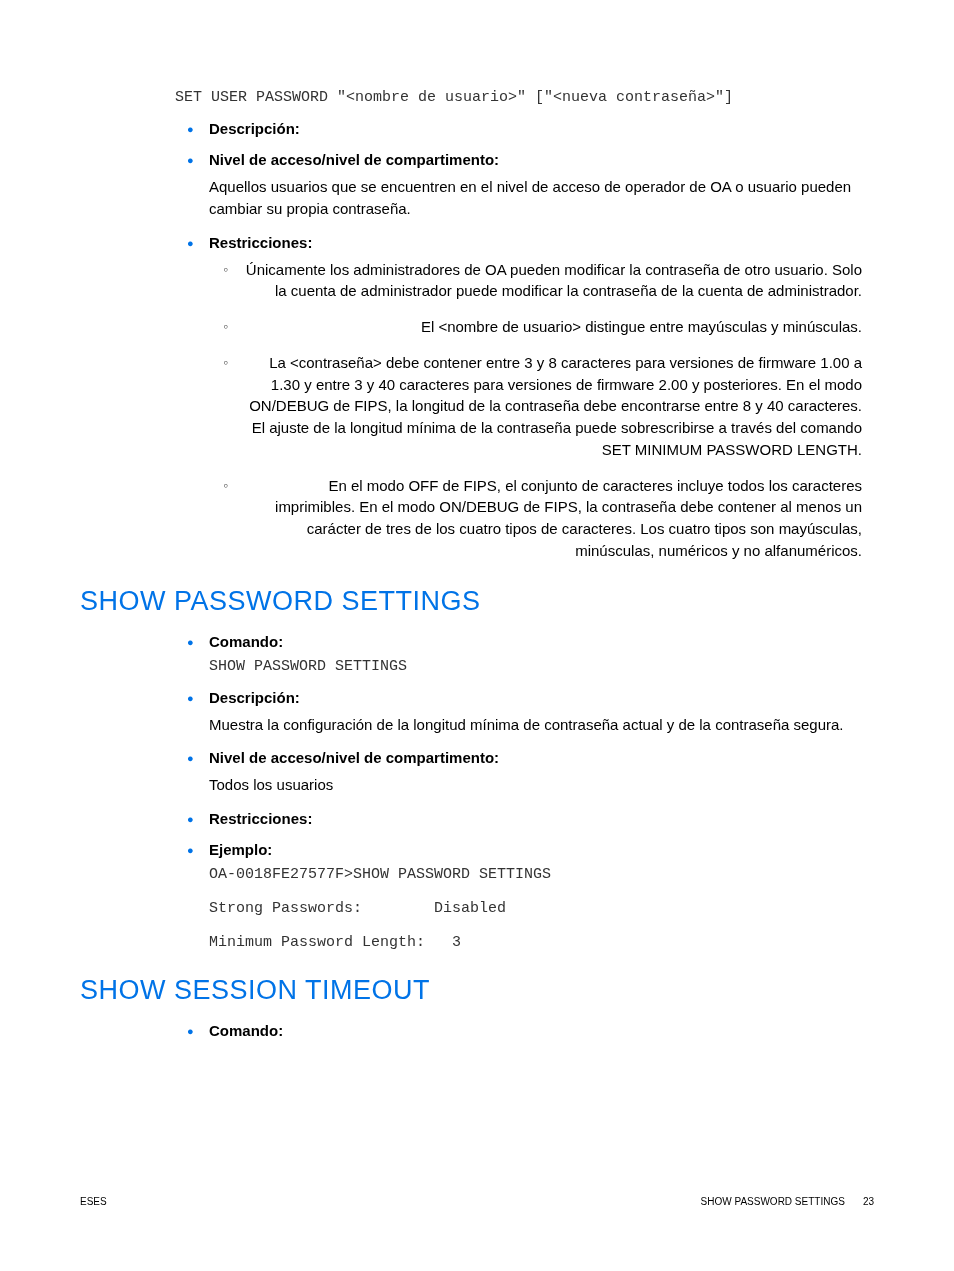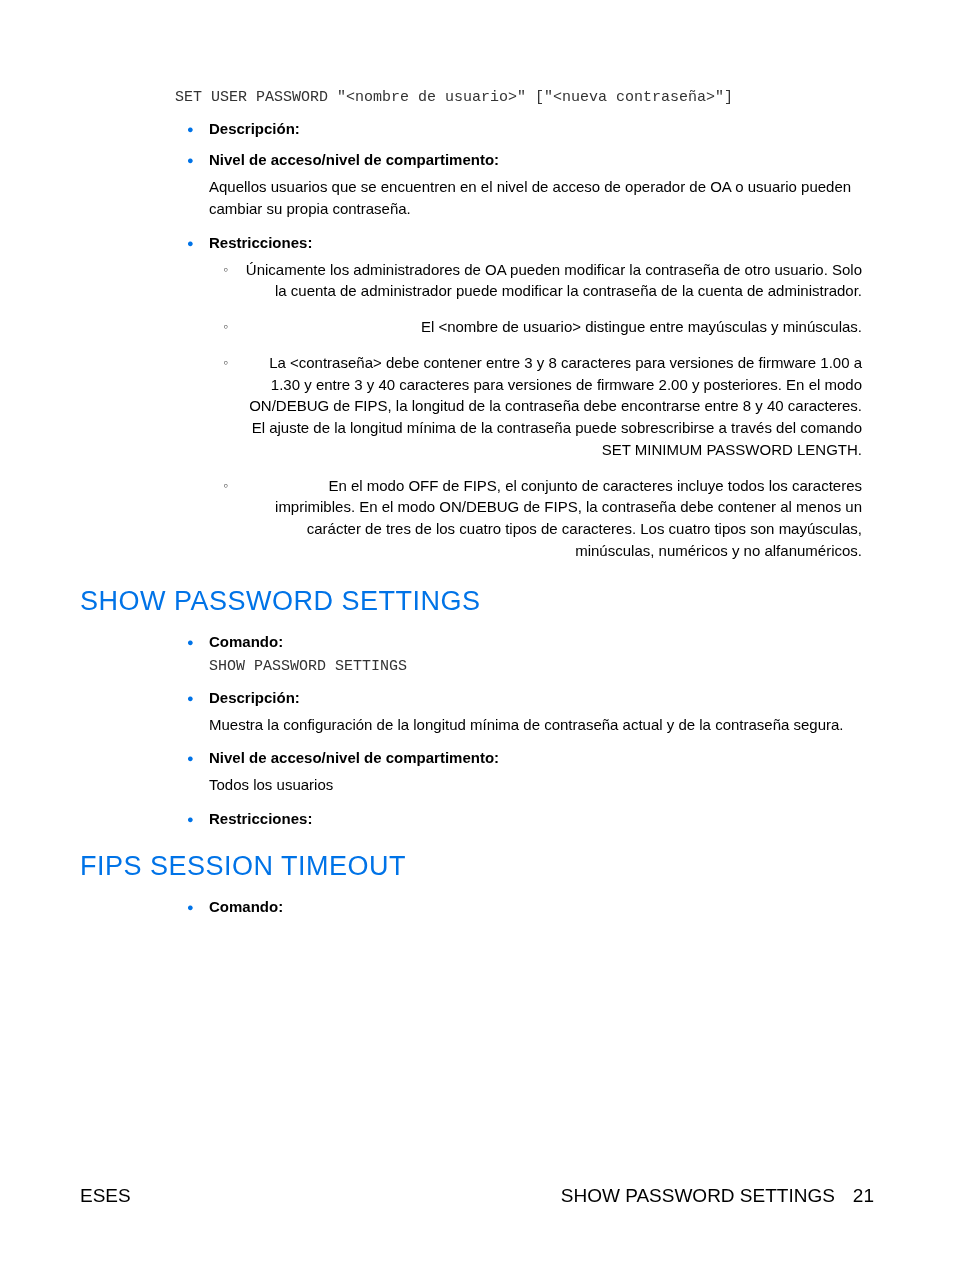--- a/index.html
+++ b/index.html
@@ -81,21 +81,21 @@
     letter-spacing: 0.5px;
     margin: 24px 0 16px -95px;
   }
   .footer {
     position: absolute;
     bottom: 64px;
     left: 80px;
     right: 80px;
     display: flex;
     justify-content: space-between;
-    font-size: 19px;
+    font-size: 10px;
   }
   .footer .right span.sec {
     margin-right: 18px;
   }
 </style>
 </head>
 <body>
 
 <div class="page">
   <div class="content">
@@ -132,31 +132,39 @@
         <div class="label">Descripción:</div>
         <div class="body-text">Muestra la configuración de la longitud mínima de contraseña actual y de la contraseña segura.</div>
       </li>
       <li>
         <div class="label">Nivel de acceso/nivel de compartimento:</div>
         <div class="body-text">Todos los usuarios</div>
       </li>
       <li>
         <div class="label">Restricciones:</div>
       </li>
+      <li>
+        <div class="label">Ejemplo:</div>
+        <div class="code">OA-0018FE27577F&gt;SHOW PASSWORD SETTINGS
+
+Strong Passwords:        Disabled
+
+Minimum Password Length:   3</div>
+      </li>
     </ul>
 
-    <h2 class="section">FIPS SESSION TIMEOUT</h2>
+    <h2 class="section">SHOW SESSION TIMEOUT</h2>
 
     <ul class="bulleted">
       <li>
         <div class="label">Comando:</div>
       </li>
     </ul>
 
   </div>
 
   <div class="footer">
     <div>ESES</div>
     <div class="right">
-      <span class="sec">SHOW PASSWORD SETTINGS</span><span>21</span>
+      <span class="sec">SHOW PASSWORD SETTINGS</span><span>23</span>
     </div>
   </div>
 </div>
 
 </body></html>

